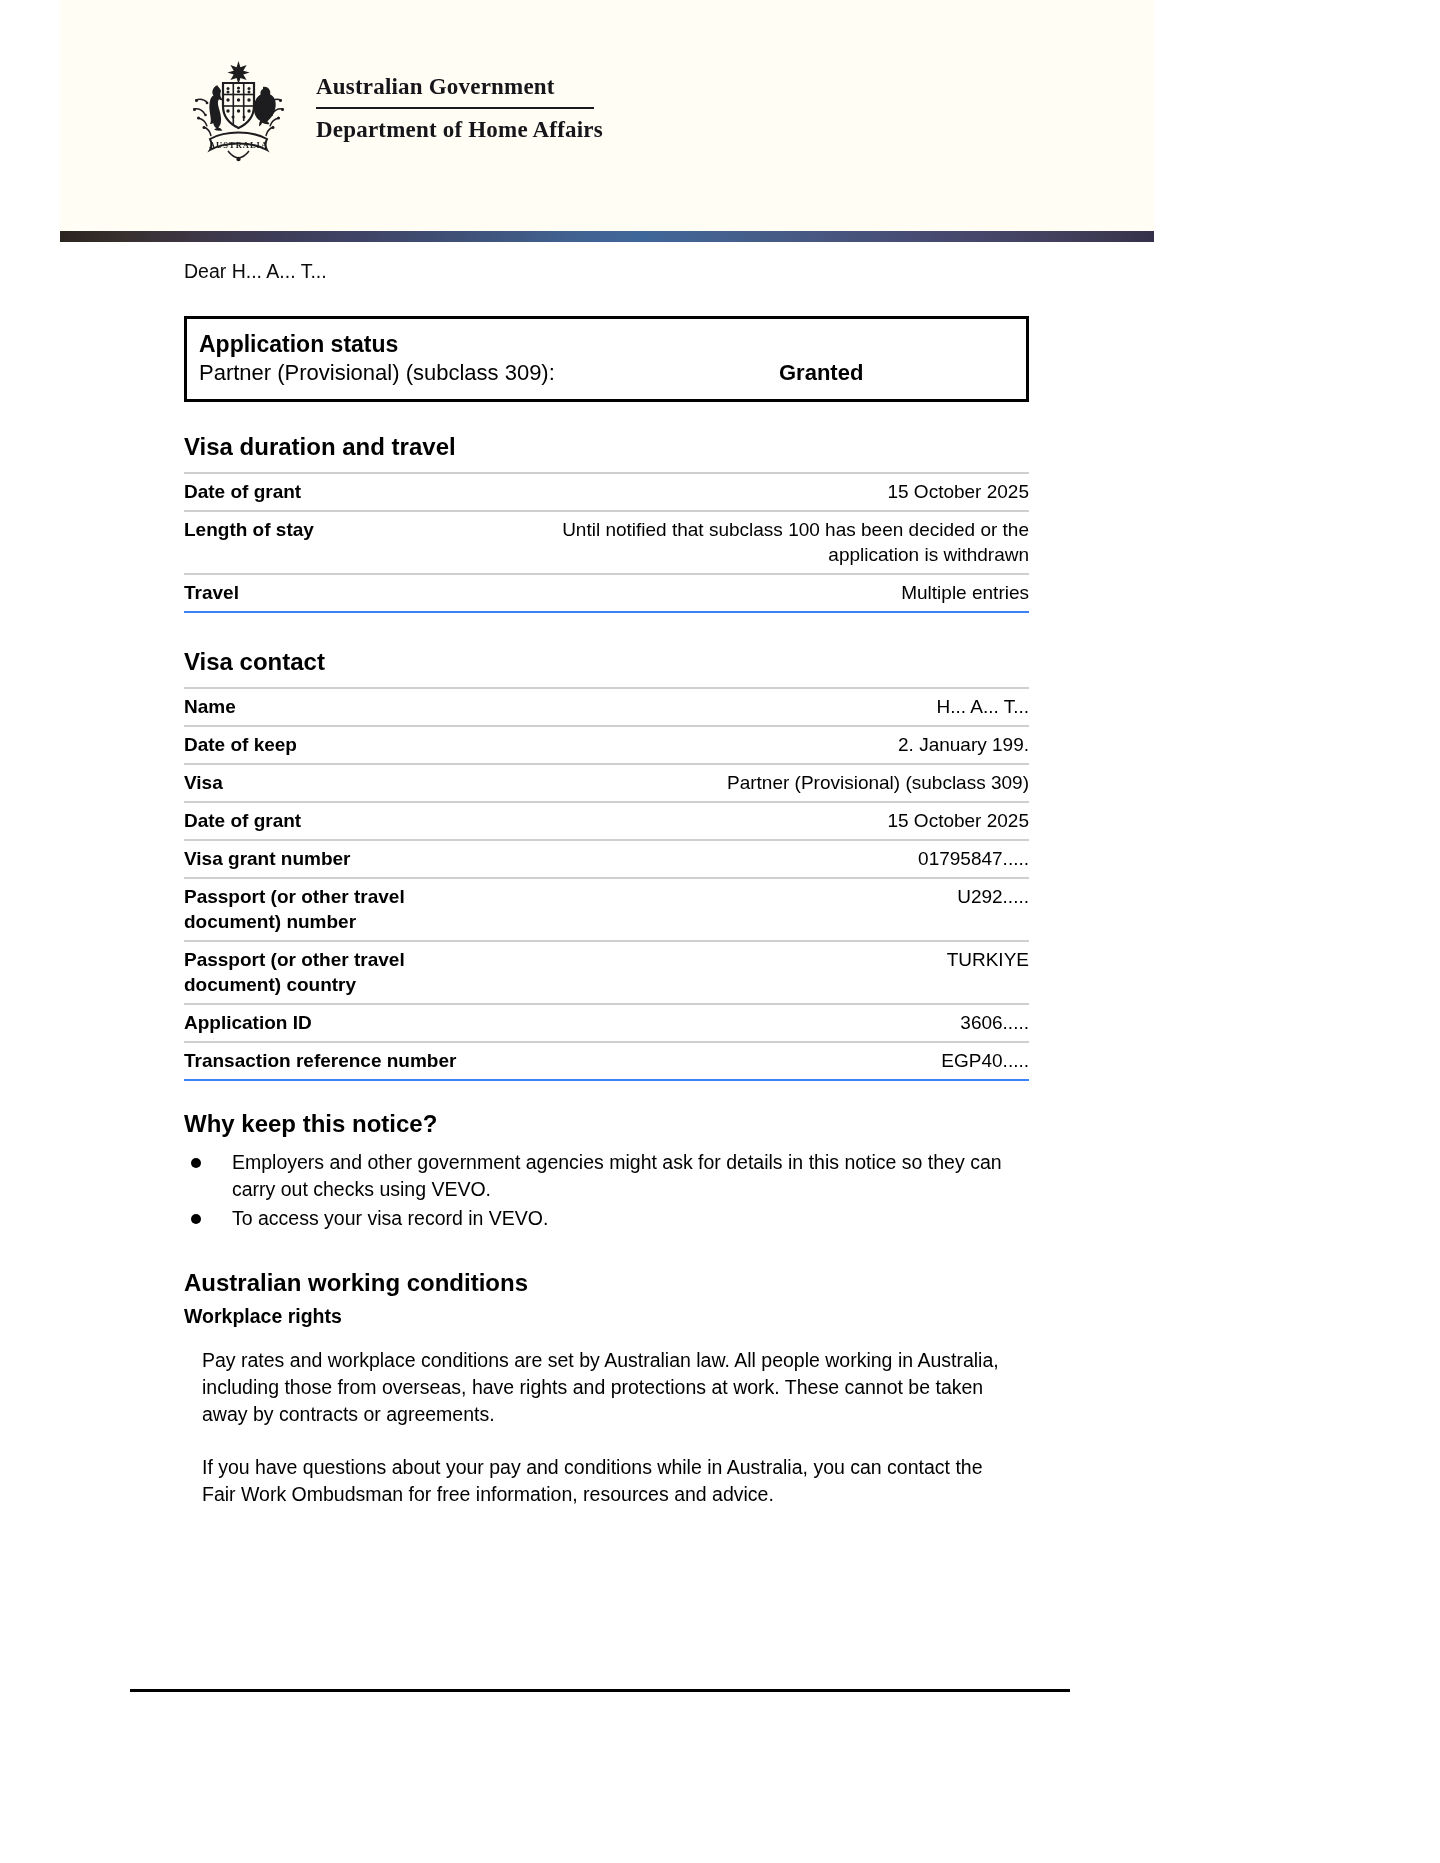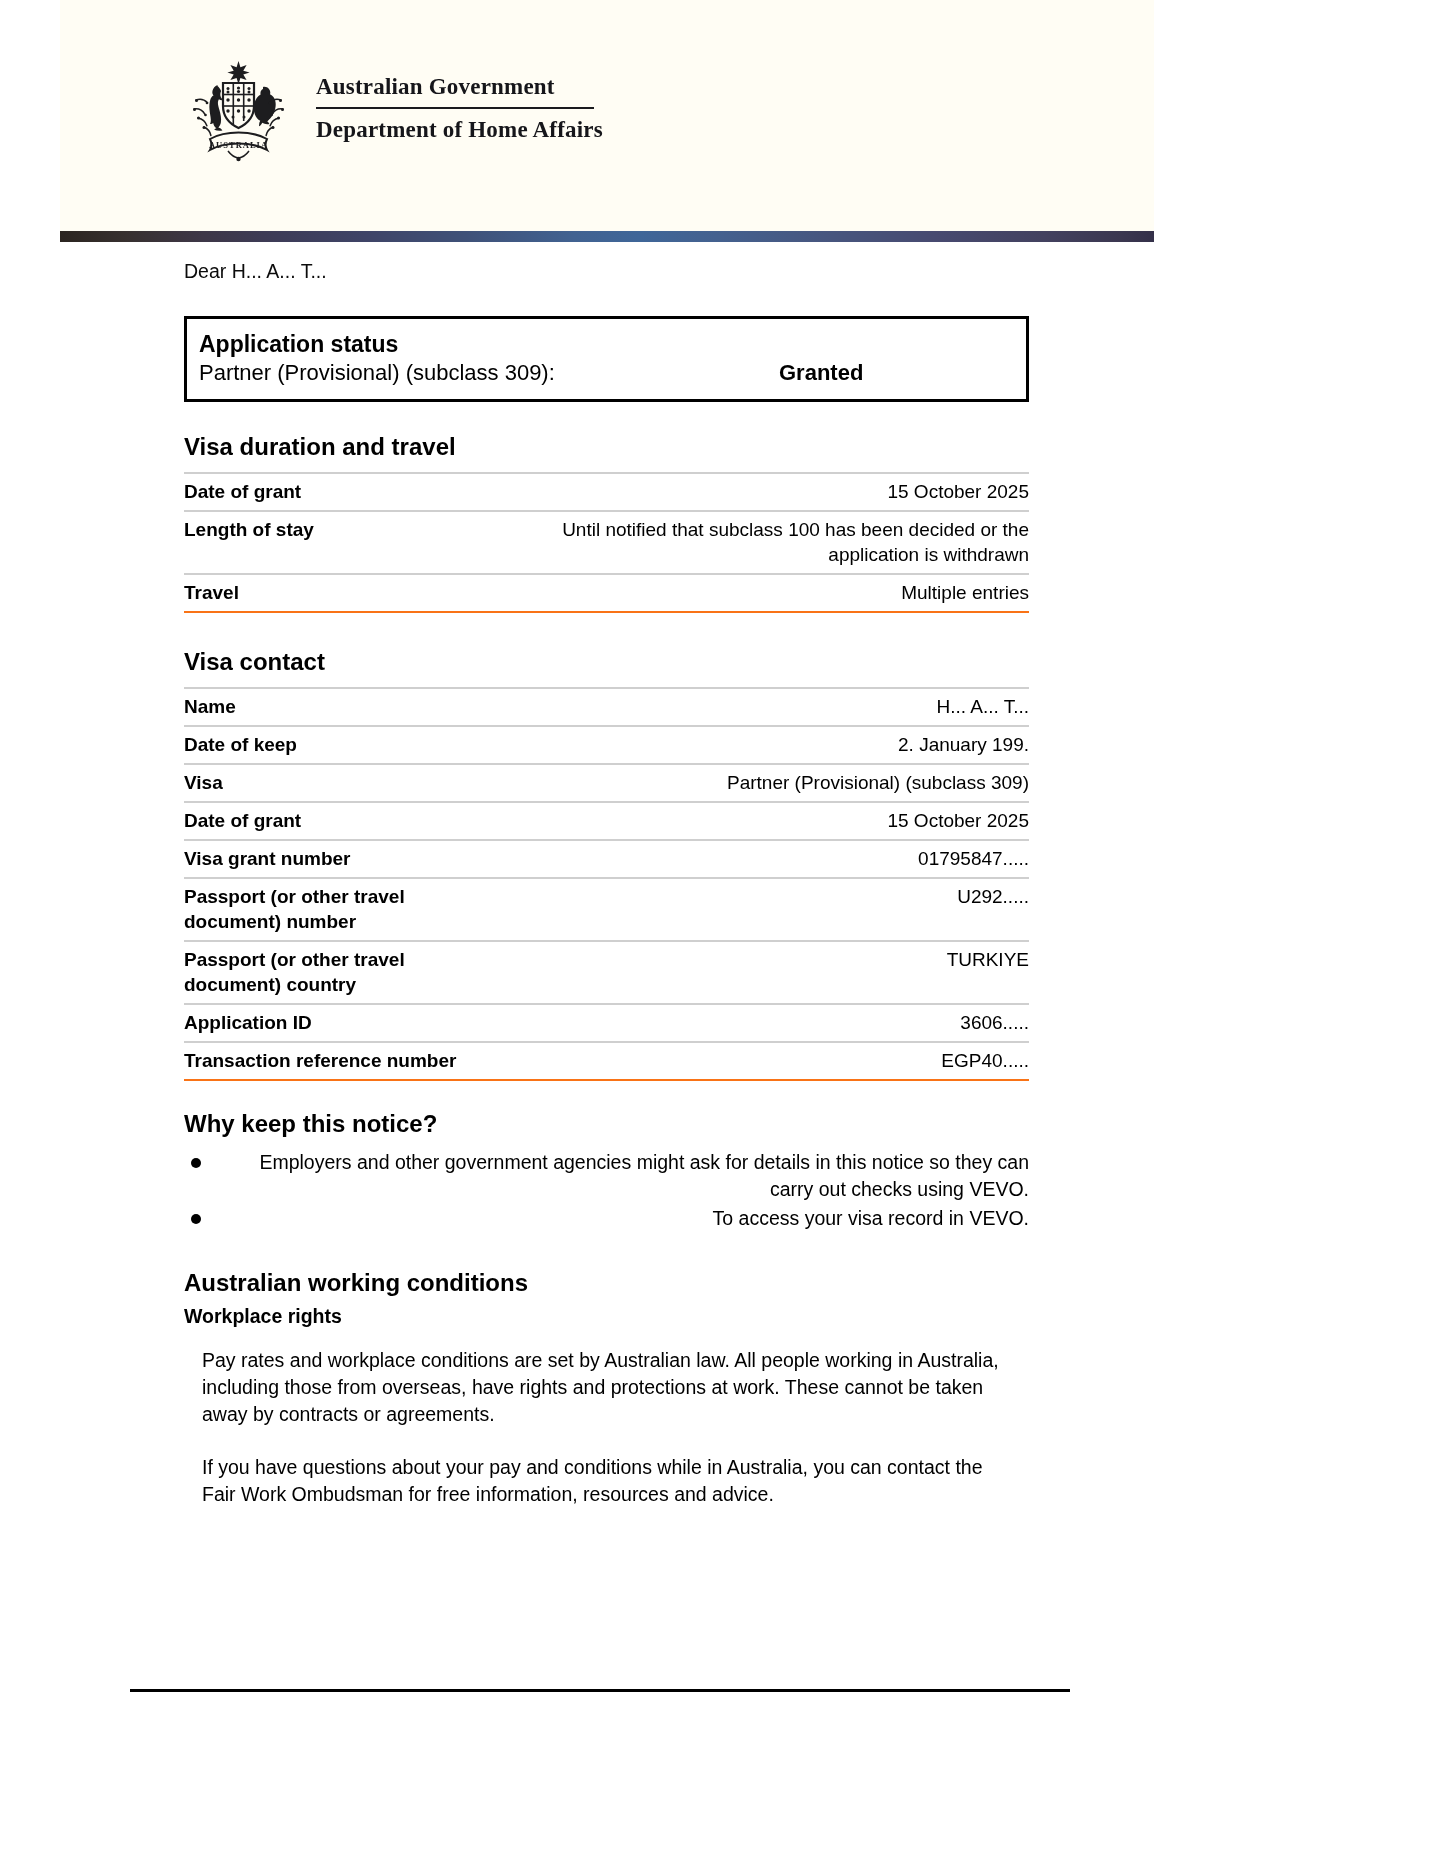--- a/index.html
+++ b/index.html
@@ -163,21 +163,21 @@
     table-layout: fixed;
   }
   table.kv td {
     padding: 5px 0 6px 0;
     vertical-align: top;
     font-size: 19px;
     line-height: 25px;
     border-top: 2px solid #cfcfcf;
   }
   table.kv tr:last-child td {
-    border-bottom: 2px solid #f97316;
+    border-bottom: 2px solid #3b82f6;
   }
   table.kv td.k {
     font-weight: bold;
     width: 312px;
     padding-right: 8px;
   }
   table.kv td.v {
     font-weight: normal;
     text-align: right;
   }
@@ -190,21 +190,20 @@
     list-style: none;
     margin: 0;
     padding: 0;
   }
   ul.bullets li {
     position: relative;
     padding-left: 48px;
     font-size: 19.5px;
     line-height: 27px;
     margin-bottom: 2px;
-    text-align: right;
   }
   ul.bullets li .dot {
     position: absolute;
     left: 7px;
     top: 9px;
     width: 10px;
     height: 10px;
     background: #000;
     border-radius: 50%;
   }

